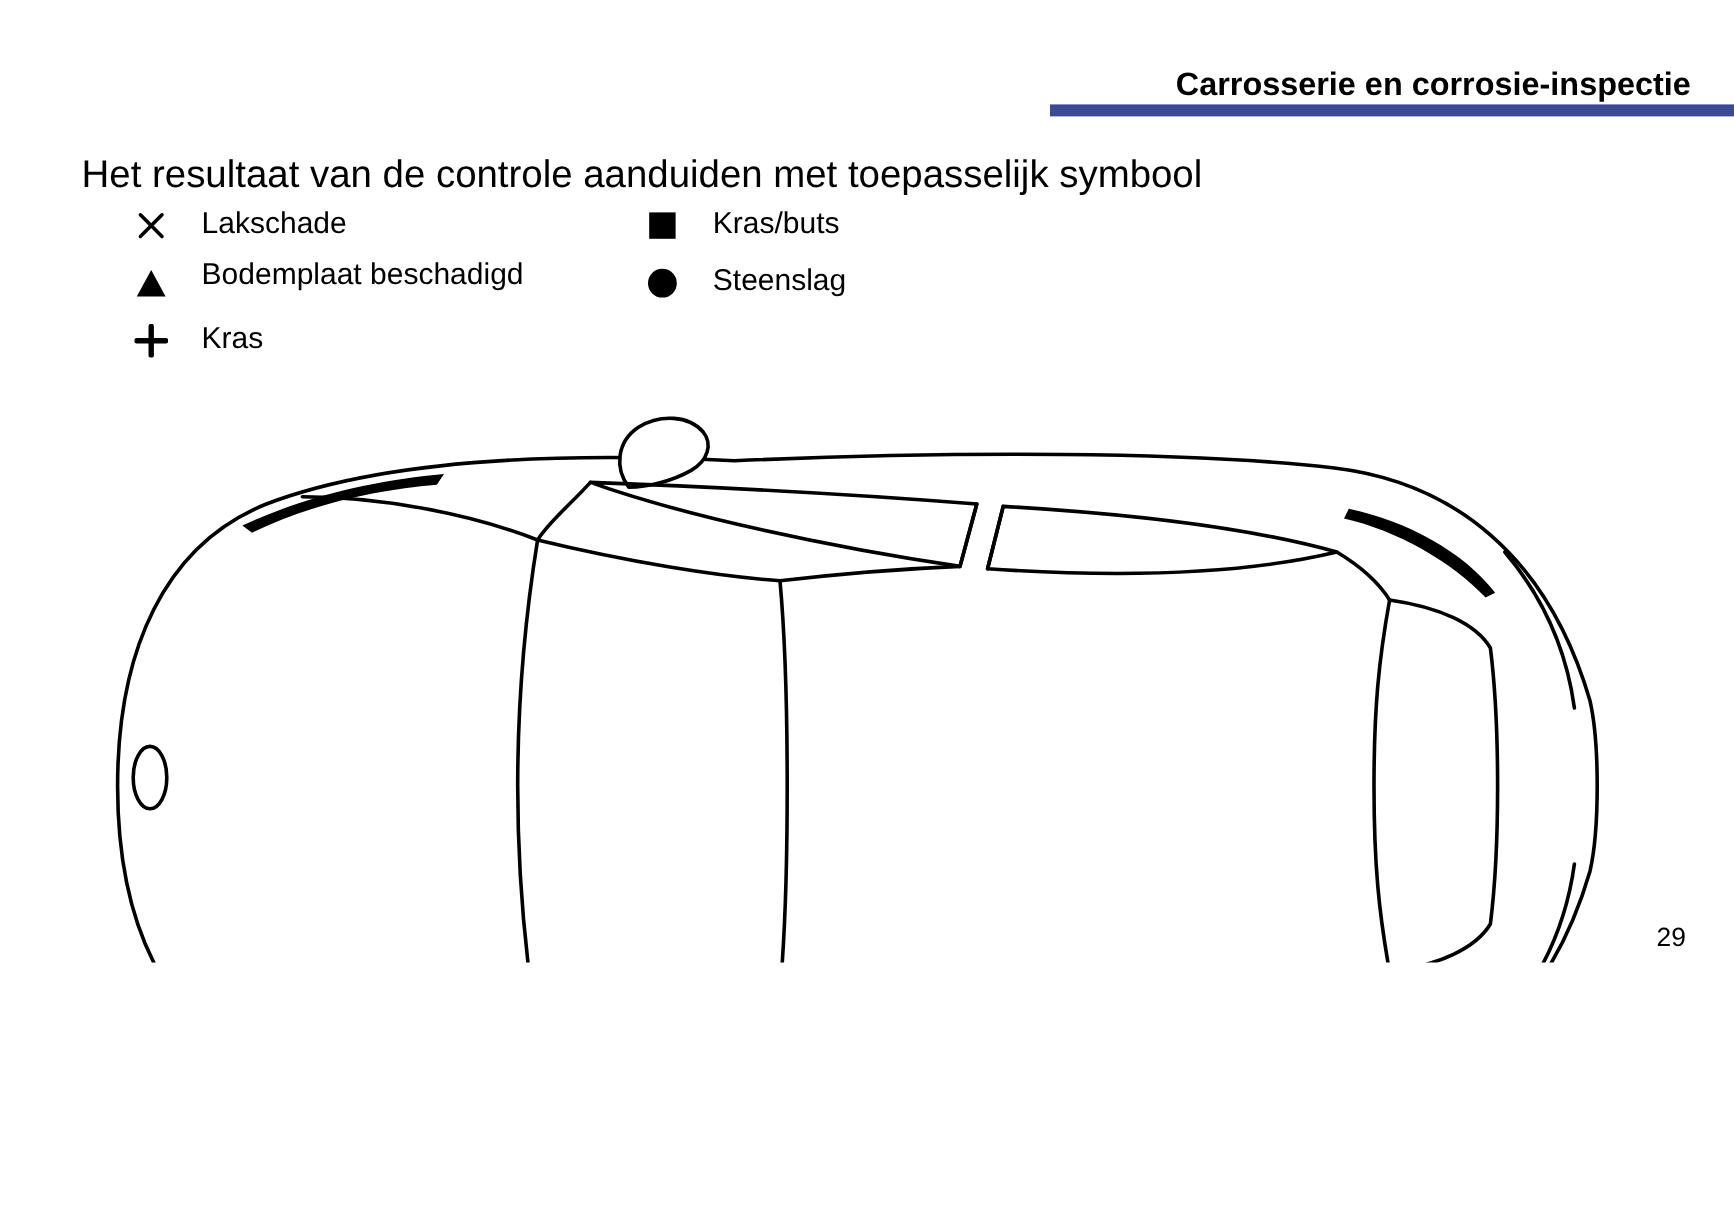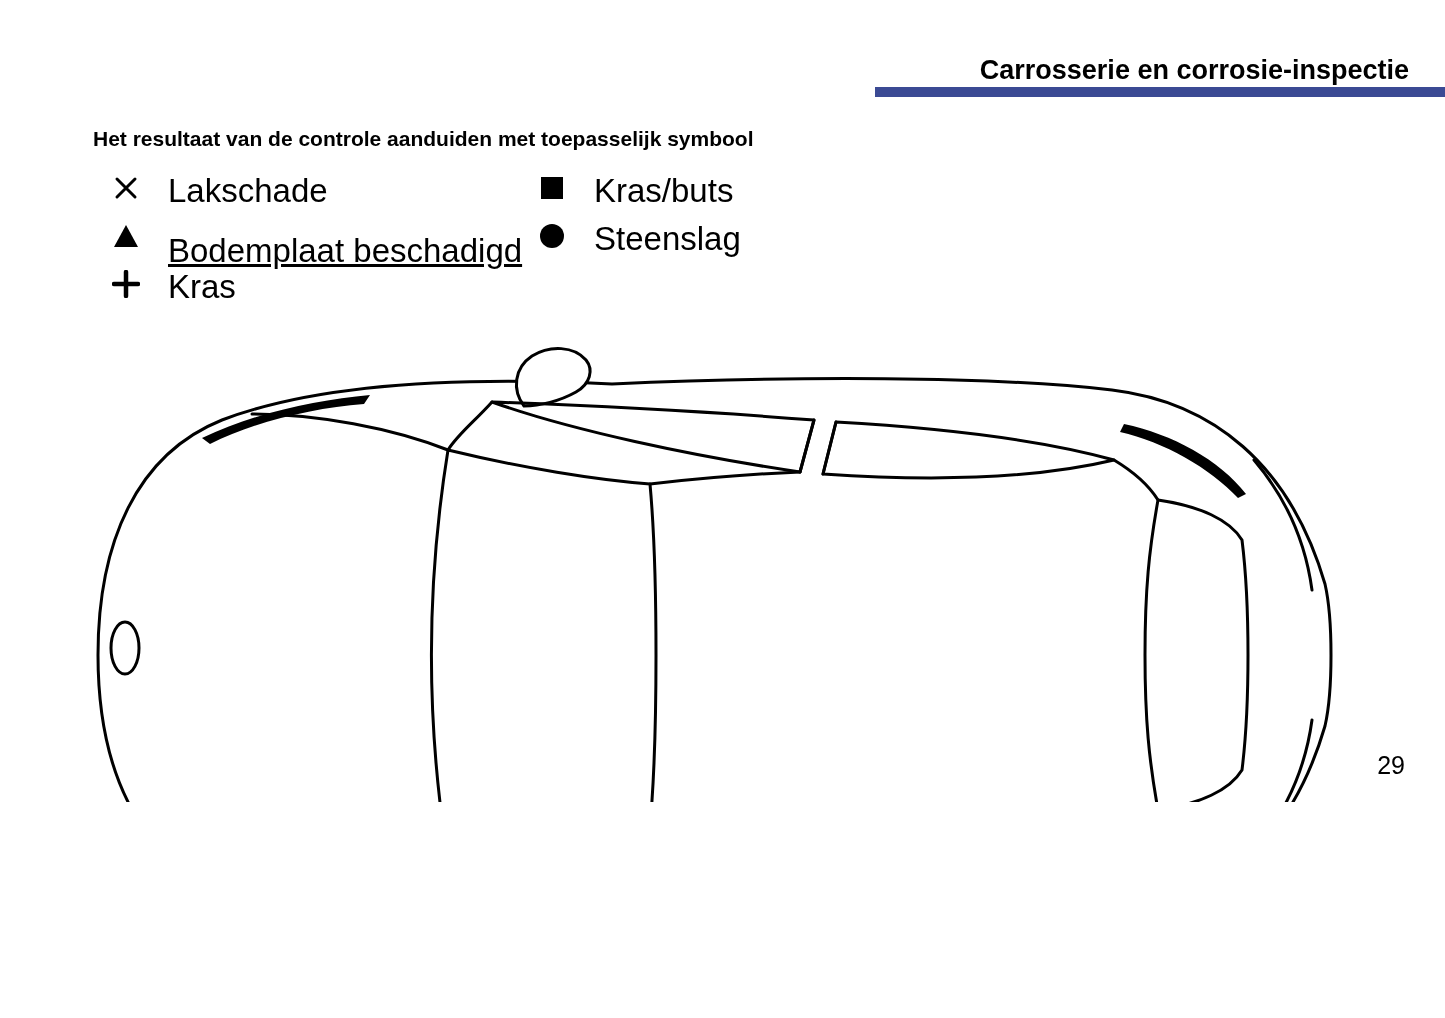--- a/index.html
+++ b/index.html
@@ -25,50 +25,49 @@
     position: absolute;
     top: 87px;
     left: 875px;
     right: 0;
     height: 10px;
   }
   .instruction {
     position: absolute;
     top: 127px;
     left: 68px;
-    font-size: 21px;
-    font-weight: bold;
+    font-size: 32px;
+    font-weight: normal;
     white-space: nowrap;
-    margin-left: 25px;
   }
   .legend-symbol {
     position: absolute;
     width: 28px;
     height: 28px;
     display: flex;
     align-items: center;
     justify-content: center;
   }
   .legend-label {
     position: absolute;
-    font-size: 33px;
+    font-size: 25px;
     white-space: nowrap;
   }
   .car-diagram {
     position: absolute;
     left: 92px;
     top: 332px;
     width: 1260px;
     height: 646px;
   }
   .page-number {
     position: absolute;
     right: 40px;
-    bottom: 22px;
-    font-size: 25px;
+    bottom: 8px;
+    font-size: 22px;
   }
 </style>
 </head>
 <body>
 
 <div class="page">
 
   <div class="header-title">Carrosserie en corrosie-inspectie</div>
   <div class="accent-bar" style="background: rgb(59, 74, 148);"></div>
 
@@ -79,21 +78,21 @@
         <path d="M5 5 L23 23 M23 5 L5 23" stroke="#000" stroke-width="3" stroke-linecap="round" fill="none"></path>
       </svg>
   </div>
   <div class="legend-label" style="left:168px; top:172px;">Lakschade</div>
 
   <div class="legend-symbol" style="left:112px; top:222px;">
     <svg width="28" height="28" viewBox="0 0 28 28">
         <polygon points="14,3 26,25 2,25" fill="#000"></polygon>
       </svg>
   </div>
-  <div class="legend-label" style="left:168px; top:232px;text-decoration:underline;">Bodemplaat beschadigd</div>
+  <div class="legend-label" style="left:168px; top:215px;">Bodemplaat beschadigd</div>
 
   <div class="legend-symbol" style="left:112px; top:270px;">
     <svg width="28" height="28" viewBox="0 0 28 28">
         <path d="M14 2 L14 26 M2 14 L26 14" stroke="#000" stroke-width="4.5" stroke-linecap="round" fill="none"></path>
       </svg>
   </div>
   <div class="legend-label" style="left:168px; top:268px;">Kras</div>
 
   <div class="legend-symbol" style="left:538px; top:174px;">
     <svg width="28" height="28" viewBox="0 0 28 28">

